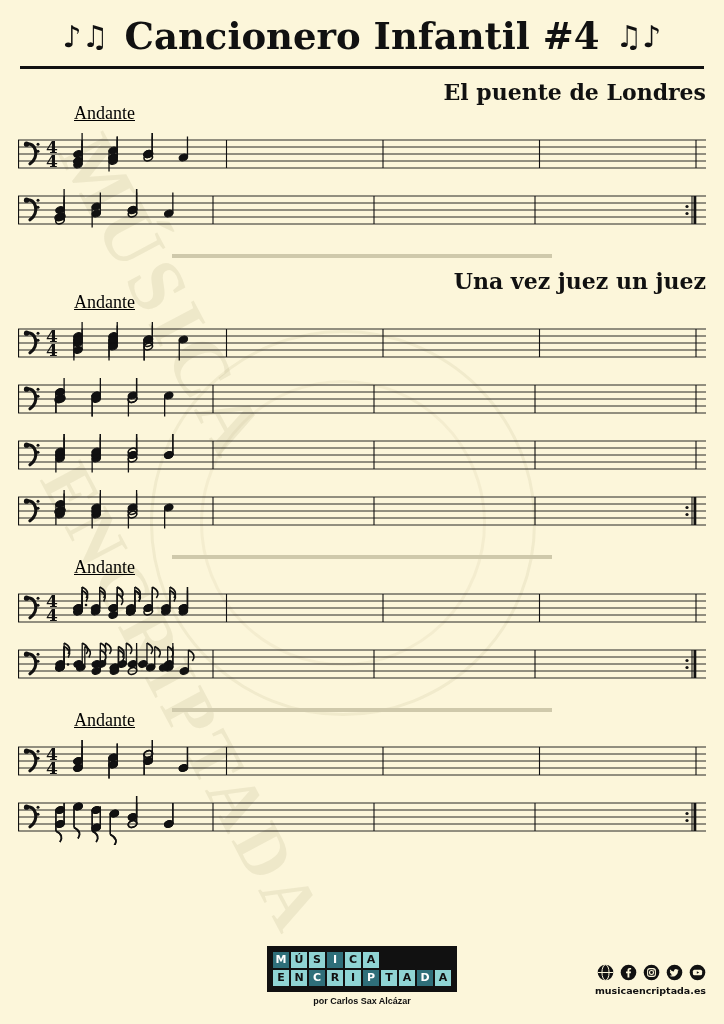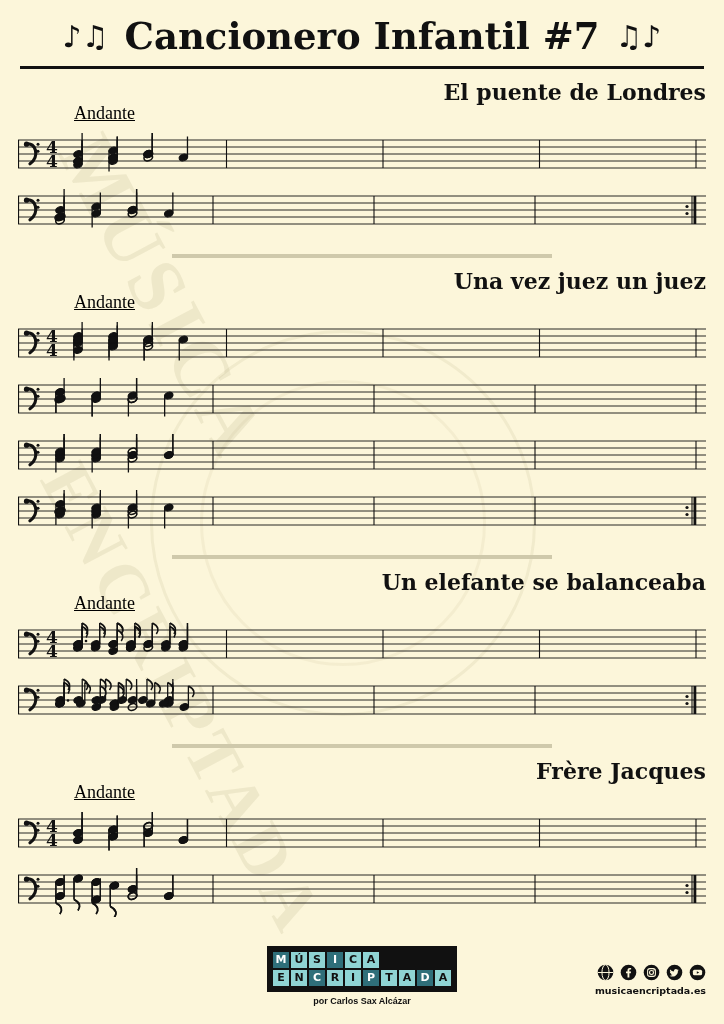--- a/index.html
+++ b/index.html
@@ -216,21 +216,21 @@
   <div class="watermark">
     <div class="wm-circle"></div>
     <div class="wm-circle2"></div>
     <div class="wm-text wm1">MÚSICA</div>
     <div class="wm-text wm2">ENCRIPTADA</div>
   </div>
 
   <div class="header">
     <div class="title-row">
       <span class="title-note">♪♫</span>
-      <span class="main-title">Cancionero Infantil #7</span>
+      <span class="main-title">Cancionero Infantil #4</span>
       <span class="title-note">♫♪</span>
     </div>
     <div class="title-rule"></div>
   </div>
 
   <div class="songs" id="songs-container">
       <div class="song">
         <div class="song-title">El puente de Londres</div>
         <div class="tempo">Andante</div>
         <div class="staff-wrap">
@@ -653,21 +653,20 @@
             </g>
             <circle cx="669" cy="24.5" r="1.6" fill="#111"></circle>
             <circle cx="669" cy="31.5" r="1.6" fill="#111"></circle>
             <line x1="674" y1="14" x2="674" y2="42" stroke="#111" stroke-width="1.1"></line>
             <rect x="675.5" y="14" width="2.8" height="28" fill="#111"></rect>
           </svg>
         </div>
         <div class="separator"></div>
       </div>
       <div class="song">
-        <div class="song-title">Un elefante se balanceaba</div>
         <div class="tempo">Andante</div>
         <div class="staff-wrap">
           <svg width="688" height="56" class="staff" viewBox="0 0 688 56">
             <line x1="0" y1="14" x2="688" y2="14" stroke="#111" stroke-width="0.9"></line>
             <line x1="0" y1="21" x2="688" y2="21" stroke="#111" stroke-width="0.9"></line>
             <line x1="0" y1="28" x2="688" y2="28" stroke="#111" stroke-width="0.9"></line>
             <line x1="0" y1="35" x2="688" y2="35" stroke="#111" stroke-width="0.9"></line>
             <line x1="0" y1="42" x2="688" y2="42" stroke="#111" stroke-width="0.9"></line>
             <line x1="0.5" y1="14" x2="0.5" y2="42" stroke="#111" stroke-width="1.2"></line>
             <g>
@@ -902,21 +901,20 @@
             </g>
             <circle cx="669" cy="24.5" r="1.6" fill="#111"></circle>
             <circle cx="669" cy="31.5" r="1.6" fill="#111"></circle>
             <line x1="674" y1="14" x2="674" y2="42" stroke="#111" stroke-width="1.1"></line>
             <rect x="675.5" y="14" width="2.8" height="28" fill="#111"></rect>
           </svg>
         </div>
         <div class="separator"></div>
       </div>
       <div class="song">
-        <div class="song-title">Frère Jacques</div>
         <div class="tempo">Andante</div>
         <div class="staff-wrap">
           <svg width="688" height="56" class="staff" viewBox="0 0 688 56">
             <line x1="0" y1="14" x2="688" y2="14" stroke="#111" stroke-width="0.9"></line>
             <line x1="0" y1="21" x2="688" y2="21" stroke="#111" stroke-width="0.9"></line>
             <line x1="0" y1="28" x2="688" y2="28" stroke="#111" stroke-width="0.9"></line>
             <line x1="0" y1="35" x2="688" y2="35" stroke="#111" stroke-width="0.9"></line>
             <line x1="0" y1="42" x2="688" y2="42" stroke="#111" stroke-width="0.9"></line>
             <line x1="0.5" y1="14" x2="0.5" y2="42" stroke="#111" stroke-width="1.2"></line>
             <g>

